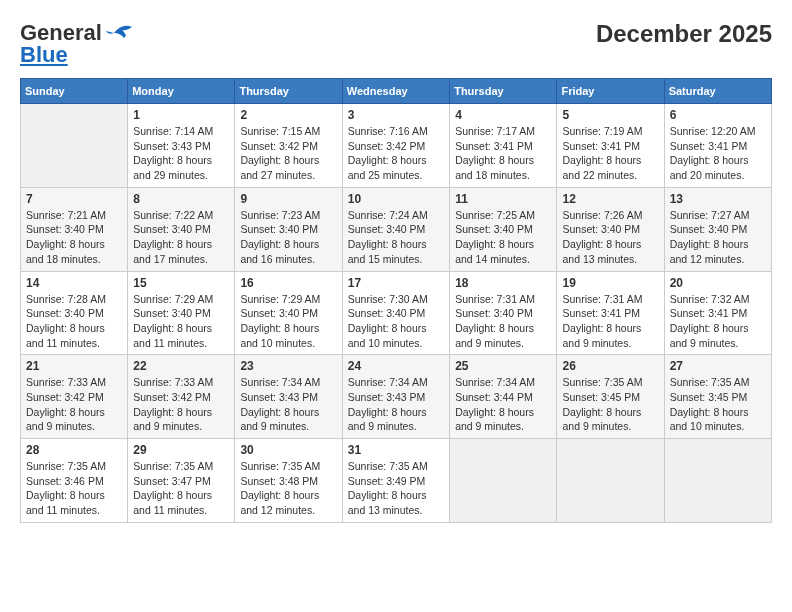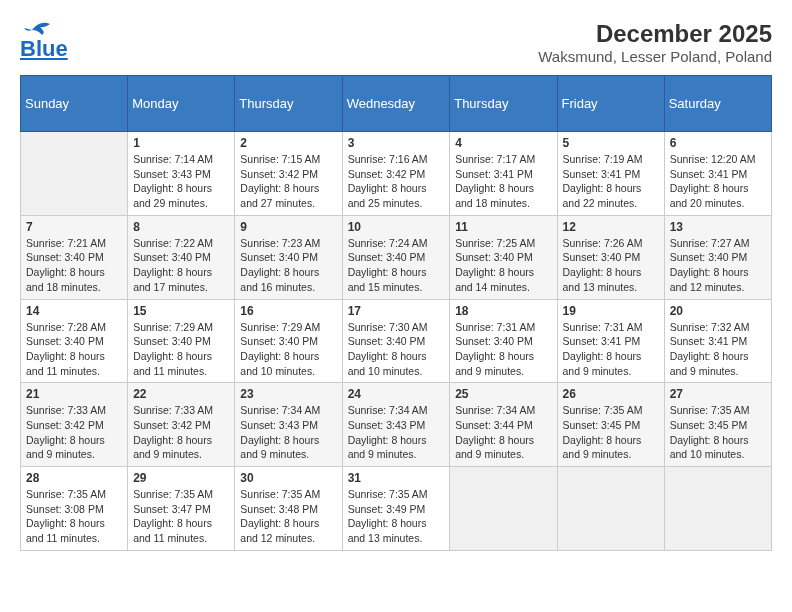--- a/index.html
+++ b/index.html
@@ -38,24 +38,24 @@
       color: #555;
     }
     table {
       width: 100%;
       border-collapse: collapse;
       font-size: 11px;
     }
     thead tr th {
       background-color: #3a7abf;
       color: #fff;
-      padding: 20px 4px;
+      padding: 6px 4px;
       text-align: left;
-      font-size: 13px;
-      font-weight: normal;
+      font-size: 11px;
+      font-weight: bold;
       border: 1px solid #2a5a9f;
     }
     tbody tr td {
       border: 1px solid #ccc;
       padding: 4px 5px;
       vertical-align: top;
       width: 108px;
       min-height: 70px;
       color: #333;
       font-size: 10.5px;
@@ -78,30 +78,30 @@
     td.empty {
       background-color: #f0f0f0 !important;
     }
   </style>
 </head>
 <body>
 
 <div class="header">
   <div class="logo">
     <div class="logo-top">
+      <span style="font-size:22px;font-weight:bold;color:#333;">General</span>
       <svg width="32" height="20" viewBox="0 0 32 20" style="margin-left:2px;">
         <path d="M10,10 Q18,0 28,4 Q22,8 18,7 Q24,12 20,15 Q16,10 10,10Z" fill="#1a6abf"></path>
         <path d="M10,10 Q4,12 2,8 Q6,9 10,10Z" fill="#1a6abf"></path>
       </svg>
     </div>
     <span style="font-size:22px;font-weight:bold;color:#1a6abf;margin-top:-4px;text-decoration:underline;">Blue</span>
   </div>
   <div class="title-area">
     <div class="month-title">December 2025</div>
-    <div class="location">Waksmund, Lesser Poland, Poland</div>
   </div>
 </div>
 
 <table>
   <thead>
     <tr>
     <th>Sunday</th>
         <th>Monday</th>
         <th>Thursday</th>
         <th>Wednesday</th>
@@ -224,21 +224,21 @@
           <div class="day-info"><span>Sunrise: 7:35 AM</span><br><span>Sunset: 3:45 PM</span><br><span>Daylight: 8 hours</span><br><span>and 9 minutes.</span></div>
         </td>
         <td>
           <span class="day-number">27</span>
           <div class="day-info"><span>Sunrise: 7:35 AM</span><br><span>Sunset: 3:45 PM</span><br><span>Daylight: 8 hours</span><br><span>and 10 minutes.</span></div>
         </td>
       </tr>
       <tr>
         <td>
           <span class="day-number">28</span>
-          <div class="day-info"><span>Sunrise: 7:35 AM</span><br><span>Sunset: 3:08 PM</span><br><span>Daylight: 8 hours</span><br><span>and 11 minutes.</span></div>
+          <div class="day-info"><span>Sunrise: 7:35 AM</span><br><span>Sunset: 3:46 PM</span><br><span>Daylight: 8 hours</span><br><span>and 11 minutes.</span></div>
         </td>
         <td>
           <span class="day-number">29</span>
           <div class="day-info"><span>Sunrise: 7:35 AM</span><br><span>Sunset: 3:47 PM</span><br><span>Daylight: 8 hours</span><br><span>and 11 minutes.</span></div>
         </td>
         <td>
           <span class="day-number">30</span>
           <div class="day-info"><span>Sunrise: 7:35 AM</span><br><span>Sunset: 3:48 PM</span><br><span>Daylight: 8 hours</span><br><span>and 12 minutes.</span></div>
         </td>
         <td>

